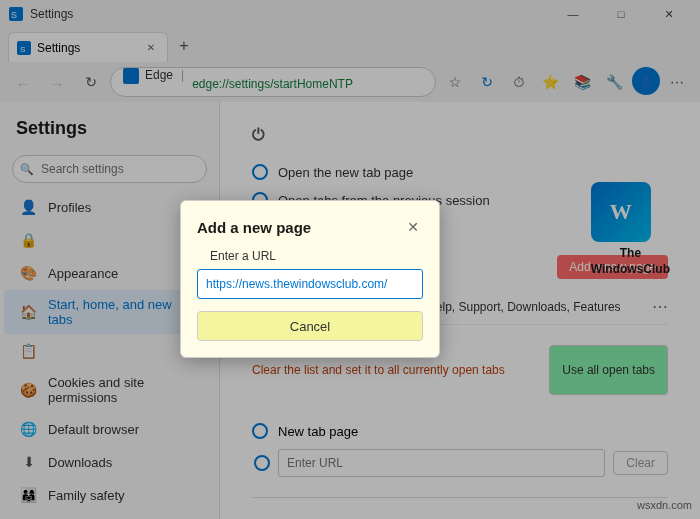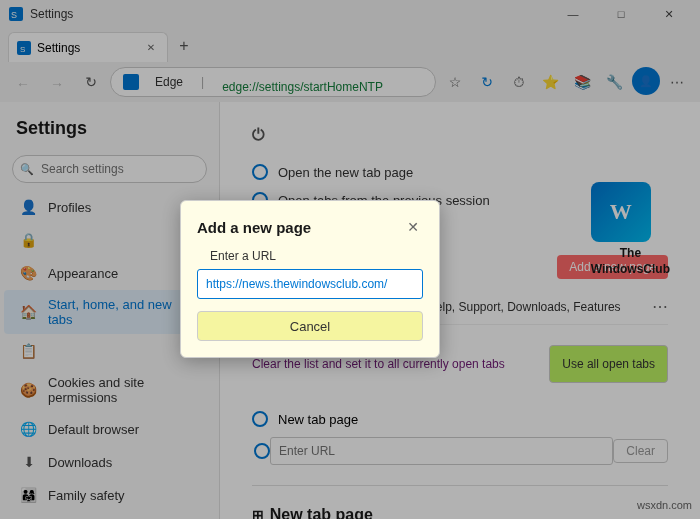--- a/index.html
+++ b/index.html
@@ -16,21 +16,21 @@
     .tab-bar { background: #f3f3f3; height: 34px; display: flex; align-items: flex-end; padding: 0 8px; gap: 2px; }
     .tab { background: white; height: 30px; min-width: 160px; max-width: 220px; display: flex; align-items: center; padding: 0 8px; gap: 6px; border-radius: 6px 6px 0 0; border: 1px solid #ddd; border-bottom: none; font-size: 12px; cursor: pointer; }
     .tab-icon { width: 14px; height: 14px; background: #0078d4; border-radius: 2px; flex-shrink: 0; display: flex; align-items: center; justify-content: center; }
     .tab-title { flex: 1; overflow: hidden; white-space: nowrap; text-overflow: ellipsis; }
     .tab-close { width: 16px; height: 16px; display: flex; align-items: center; justify-content: center; border-radius: 3px; font-size: 10px; color: #666; }
     .new-tab-btn { width: 28px; height: 28px; display: flex; align-items: center; justify-content: center; border-radius: 50%; font-size: 16px; color: #555; cursor: pointer; margin-bottom: 2px; }
 
     .address-bar { background: #f3f3f3; height: 40px; display: flex; align-items: center; padding: 0 8px; gap: 4px; }
     .nav-btn { width: 30px; height: 30px; display: flex; align-items: center; justify-content: center; border-radius: 50%; color: #555; cursor: pointer; font-size: 14px; }
     .nav-btn.disabled { color: #bbb; cursor: default; }
-    .address-input { flex: 1; height: 30px; background: white; border: 1px solid #ccc; border-radius: 15px; padding: 0 12px; display: flex; align-items: center; gap: 16px; font-size: 12px; color: #333; }
+    .address-input { flex: 1; height: 30px; background: white; border: 1px solid #ccc; border-radius: 15px; padding: 0 12px; display: flex; align-items: flex-start; gap: 6px; font-size: 12px; color: #333; }
     .address-edge-icon { width: 16px; height: 16px; background: #0078d4; border-radius: 2px; flex-shrink: 0; }
     .toolbar-icons { display: flex; gap: 2px; }
     .toolbar-icon { width: 30px; height: 30px; display: flex; align-items: center; justify-content: center; border-radius: 50%; color: #555; cursor: pointer; font-size: 14px; }
     .profile-icon { width: 28px; height: 28px; background: #0078d4; border-radius: 50%; display: flex; align-items: center; justify-content: center; color: white; font-size: 11px; cursor: pointer; }
 
     
     .main-content { flex: 1; display: flex; overflow: hidden; background: white; }
 
     
     .sidebar { width: 220px; background: #fafafa; border-right: 1px solid #e0e0e0; overflow-y: auto; flex-shrink: 0; }
@@ -57,22 +57,22 @@
     .pages-header { display: flex; align-items: center; justify-content: space-between; margin: 16px 0 10px; }
     .pages-label { font-size: 13px; font-weight: 500; color: #333; }
     .add-page-btn { background: #ff6b6b; color: white; border: none; padding: 5px 12px; border-radius: 4px; font-size: 12px; cursor: pointer; }
 
     .page-item { display: flex; align-items: center; gap: 8px; padding: 8px 0; border-bottom: 1px solid #f0f0f0; }
     .page-favicon { width: 16px; height: 16px; background: #4a90d9; border-radius: 2px; flex-shrink: 0; }
     .page-url { font-size: 12px; color: #333; flex: 1; }
     .page-more { color: #666; cursor: pointer; font-size: 16px; }
 
     .clear-section { margin-top: 12px; display: flex; align-items: center; justify-content: space-between; padding: 8px 0; }
-    .clear-label { font-size: 12px; color: #701a75; }
-    .use-all-btn { background: #bef264; border: 1px solid #ccc; padding: 11px 12px; border-radius: 4px; font-size: 12px; cursor: pointer; color: #333; }
+    .clear-label { font-size: 12px; color: #c2410c; }
+    .use-all-btn { background: #86efac; border: 1px solid #ccc; padding: 17px 12px; border-radius: 4px; font-size: 12px; cursor: pointer; color: #333; }
 
     
     .watermark { position: absolute; right: 30px; top: 80px; text-align: center; z-index: 1; }
     .watermark-logo { width: 60px; height: 60px; background: linear-gradient(135deg, #0078d4, #00bcf2); border-radius: 8px; display: flex; align-items: center; justify-content: center; color: white; font-size: 28px; font-weight: bold; margin-bottom: 4px; }
     .watermark-text { font-size: 12px; font-weight: 600; color: #1a1a1a; line-height: 1.3; }
 
     
     .overlay { position: fixed; top: 0; left: 0; right: 0; bottom: 0; background: rgba(0,0,0,0.3); z-index: 100; display: flex; align-items: center; justify-content: center; }
 
     
@@ -82,21 +82,21 @@
     .dialog-close { cursor: pointer; color: #666; font-size: 14px; width: 20px; height: 20px; display: flex; align-items: center; justify-content: center; }
     .dialog-label { font-size: 12px; color: #333; margin-bottom: 6px; margin-left: 13px; }
     .dialog-input { width: 100%; height: 30px; border: 1px solid #0078d4; border-radius: 3px; padding: 0 8px; font-size: 12px; outline: none; background: white; color: #0078d4; }
     .dialog-buttons { display: flex; gap: 8px; margin-top: 12px; }
     .dialog-add-btn { flex: 1; height: 30px; background: #1a7a2e; border: none; border-radius: 4px; color: white; font-size: 13px; cursor: pointer; }
     .dialog-cancel-btn { flex: 1; height: 30px; background: #f5f5a0; border: 1px solid #ccc; border-radius: 4px; color: #333; font-size: 13px; cursor: pointer; }
 
     
     .new-tab-section { margin-top: 20px; }
     .new-tab-radio { display: flex; align-items: center; gap: 10px; margin-bottom: 10px; }
-    .url-input-row { display: flex; align-items: center; }
+    .url-input-row { display: flex; align-items: center; gap: 8px; }
     .url-input { flex: 1; height: 28px; border: 1px solid #ccc; border-radius: 3px; padding: 0 8px; font-size: 12px; color: #aaa; }
     .save-btn { background: white; border: 1px solid #ccc; padding: 4px 12px; border-radius: 4px; font-size: 12px; cursor: pointer; color: #999; }
     .section-divider { border: none; border-top: 1px solid #e0e0e0; margin: 20px 0; }
     .newtab-section-title { font-size: 16px; font-weight: 600; color: #1a1a1a; display: flex; align-items: center; gap: 6px; }
     .newtab-icon { font-size: 14px; }
 
     .wsxdn-watermark { position: absolute; bottom: 8px; right: 8px; font-size: 11px; color: #666; z-index: 5; }
   </style>
 </head>
 <body>

